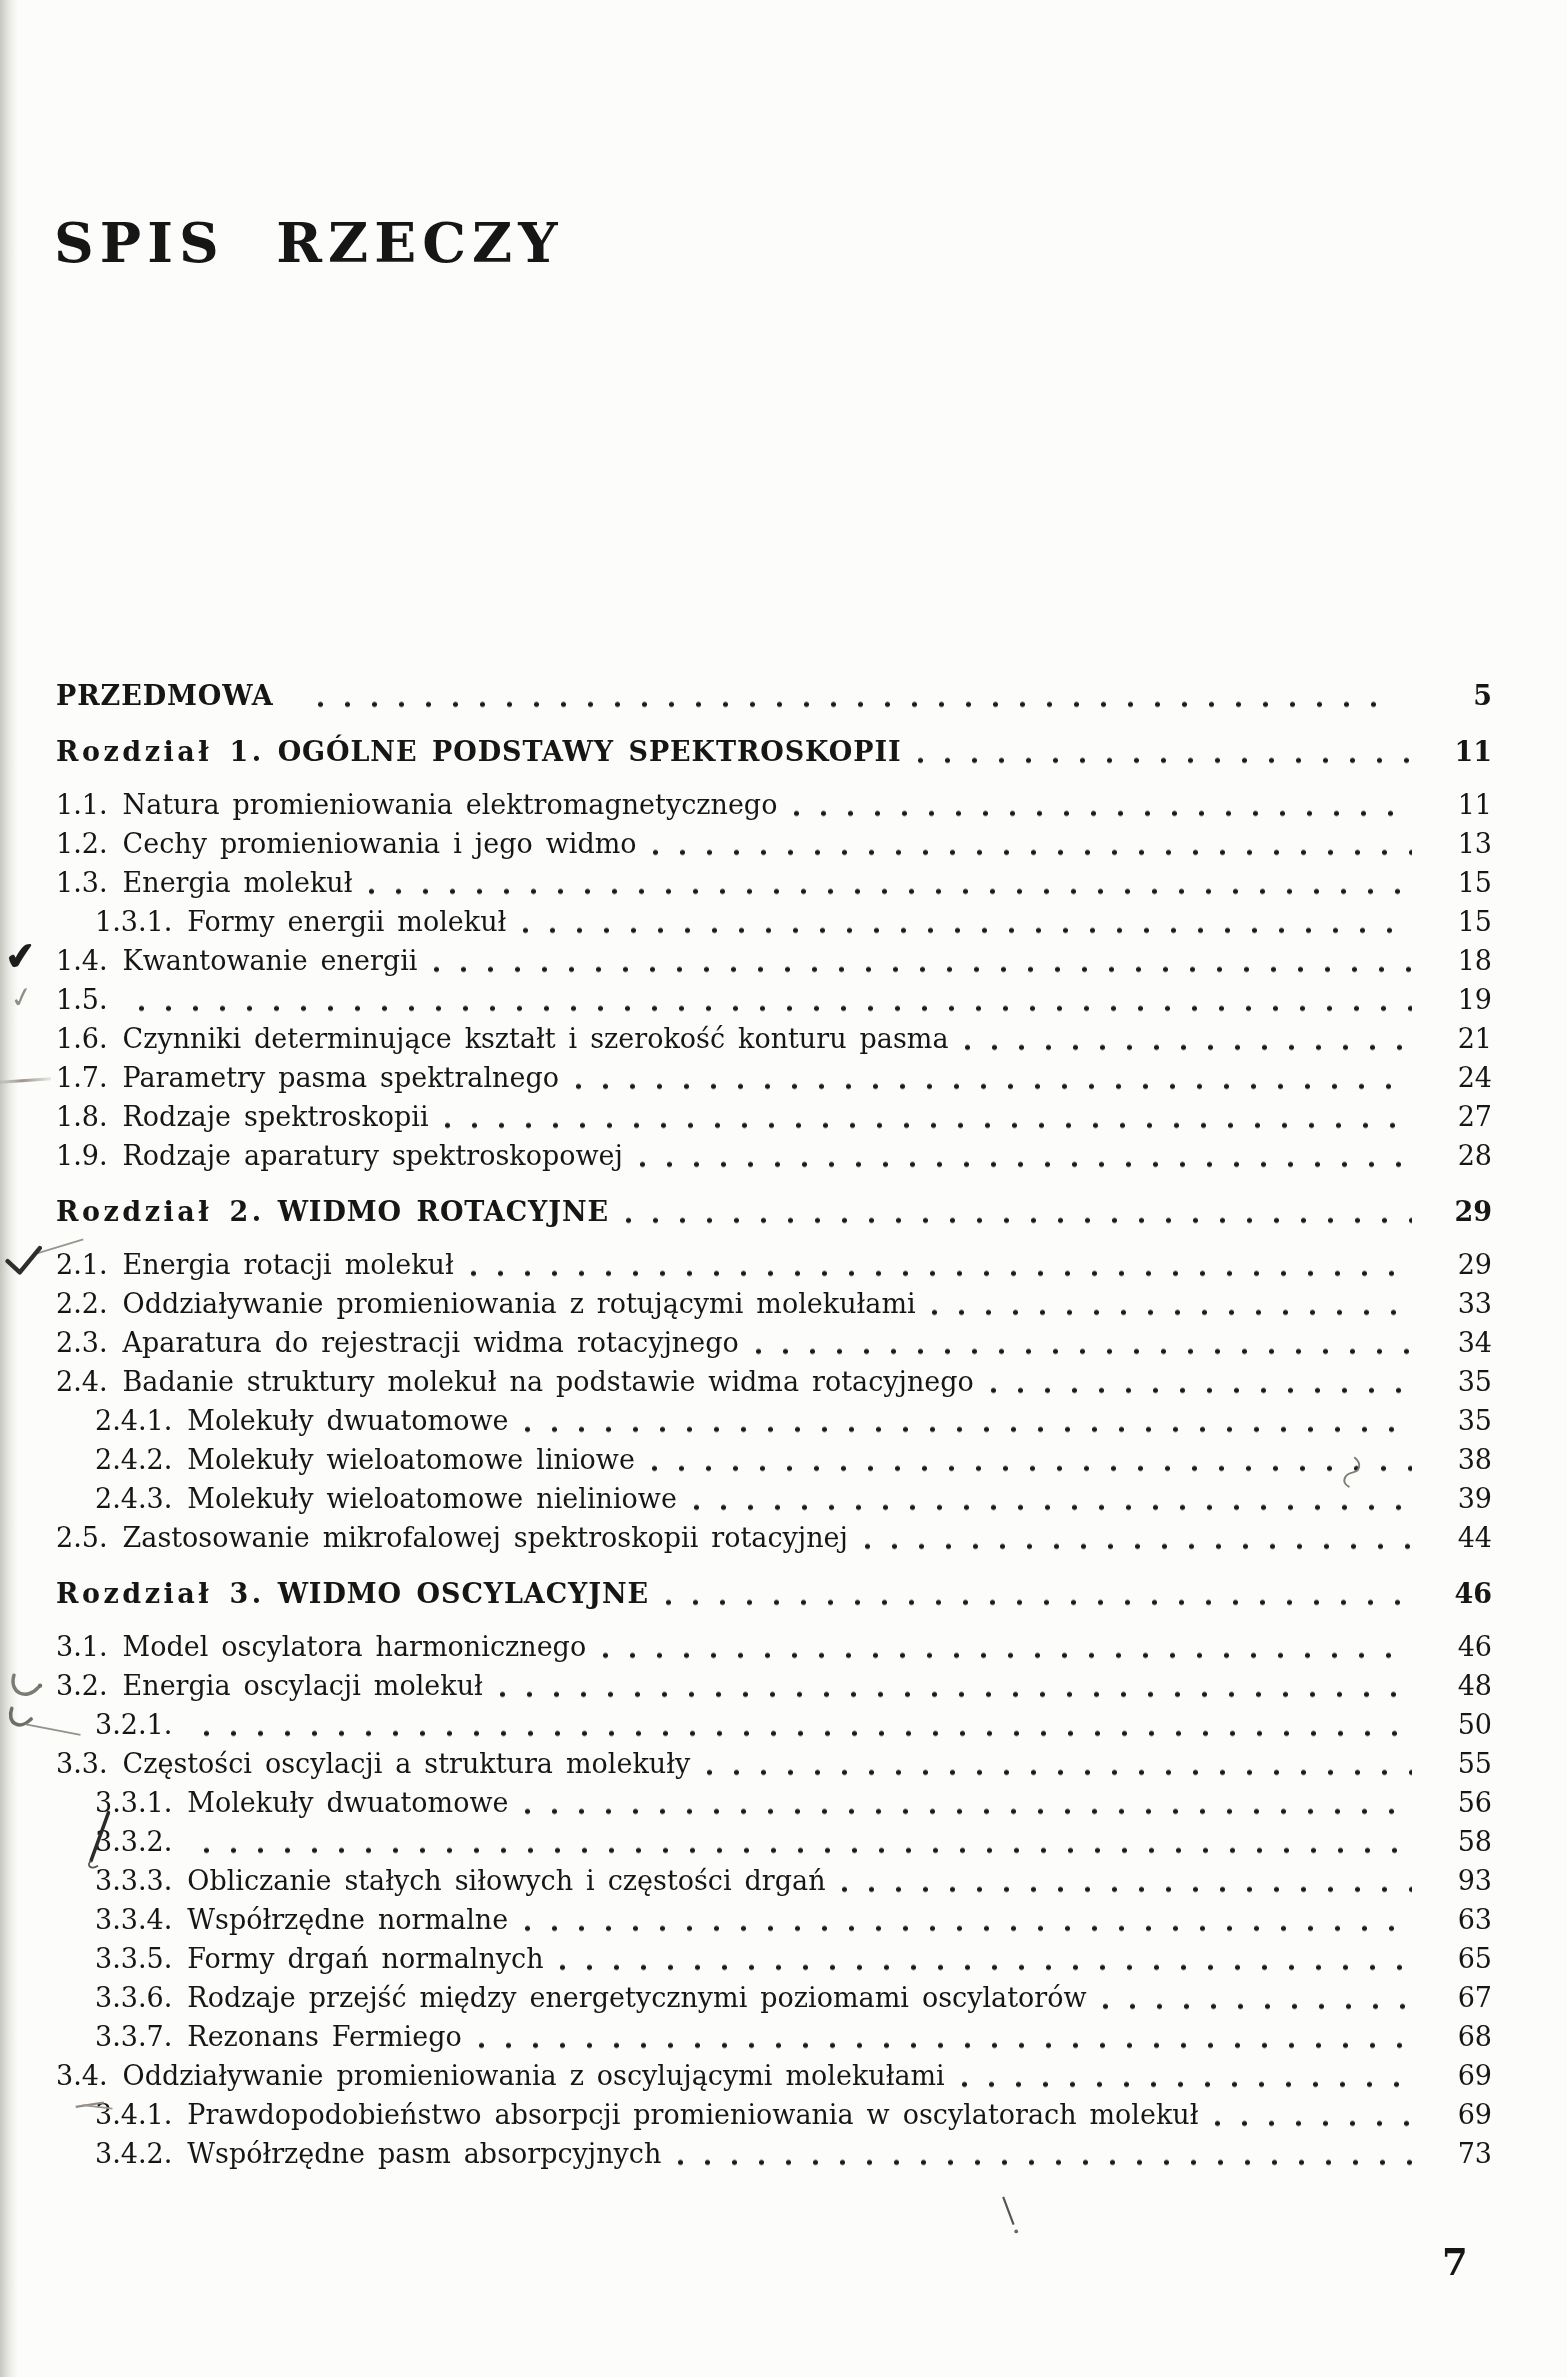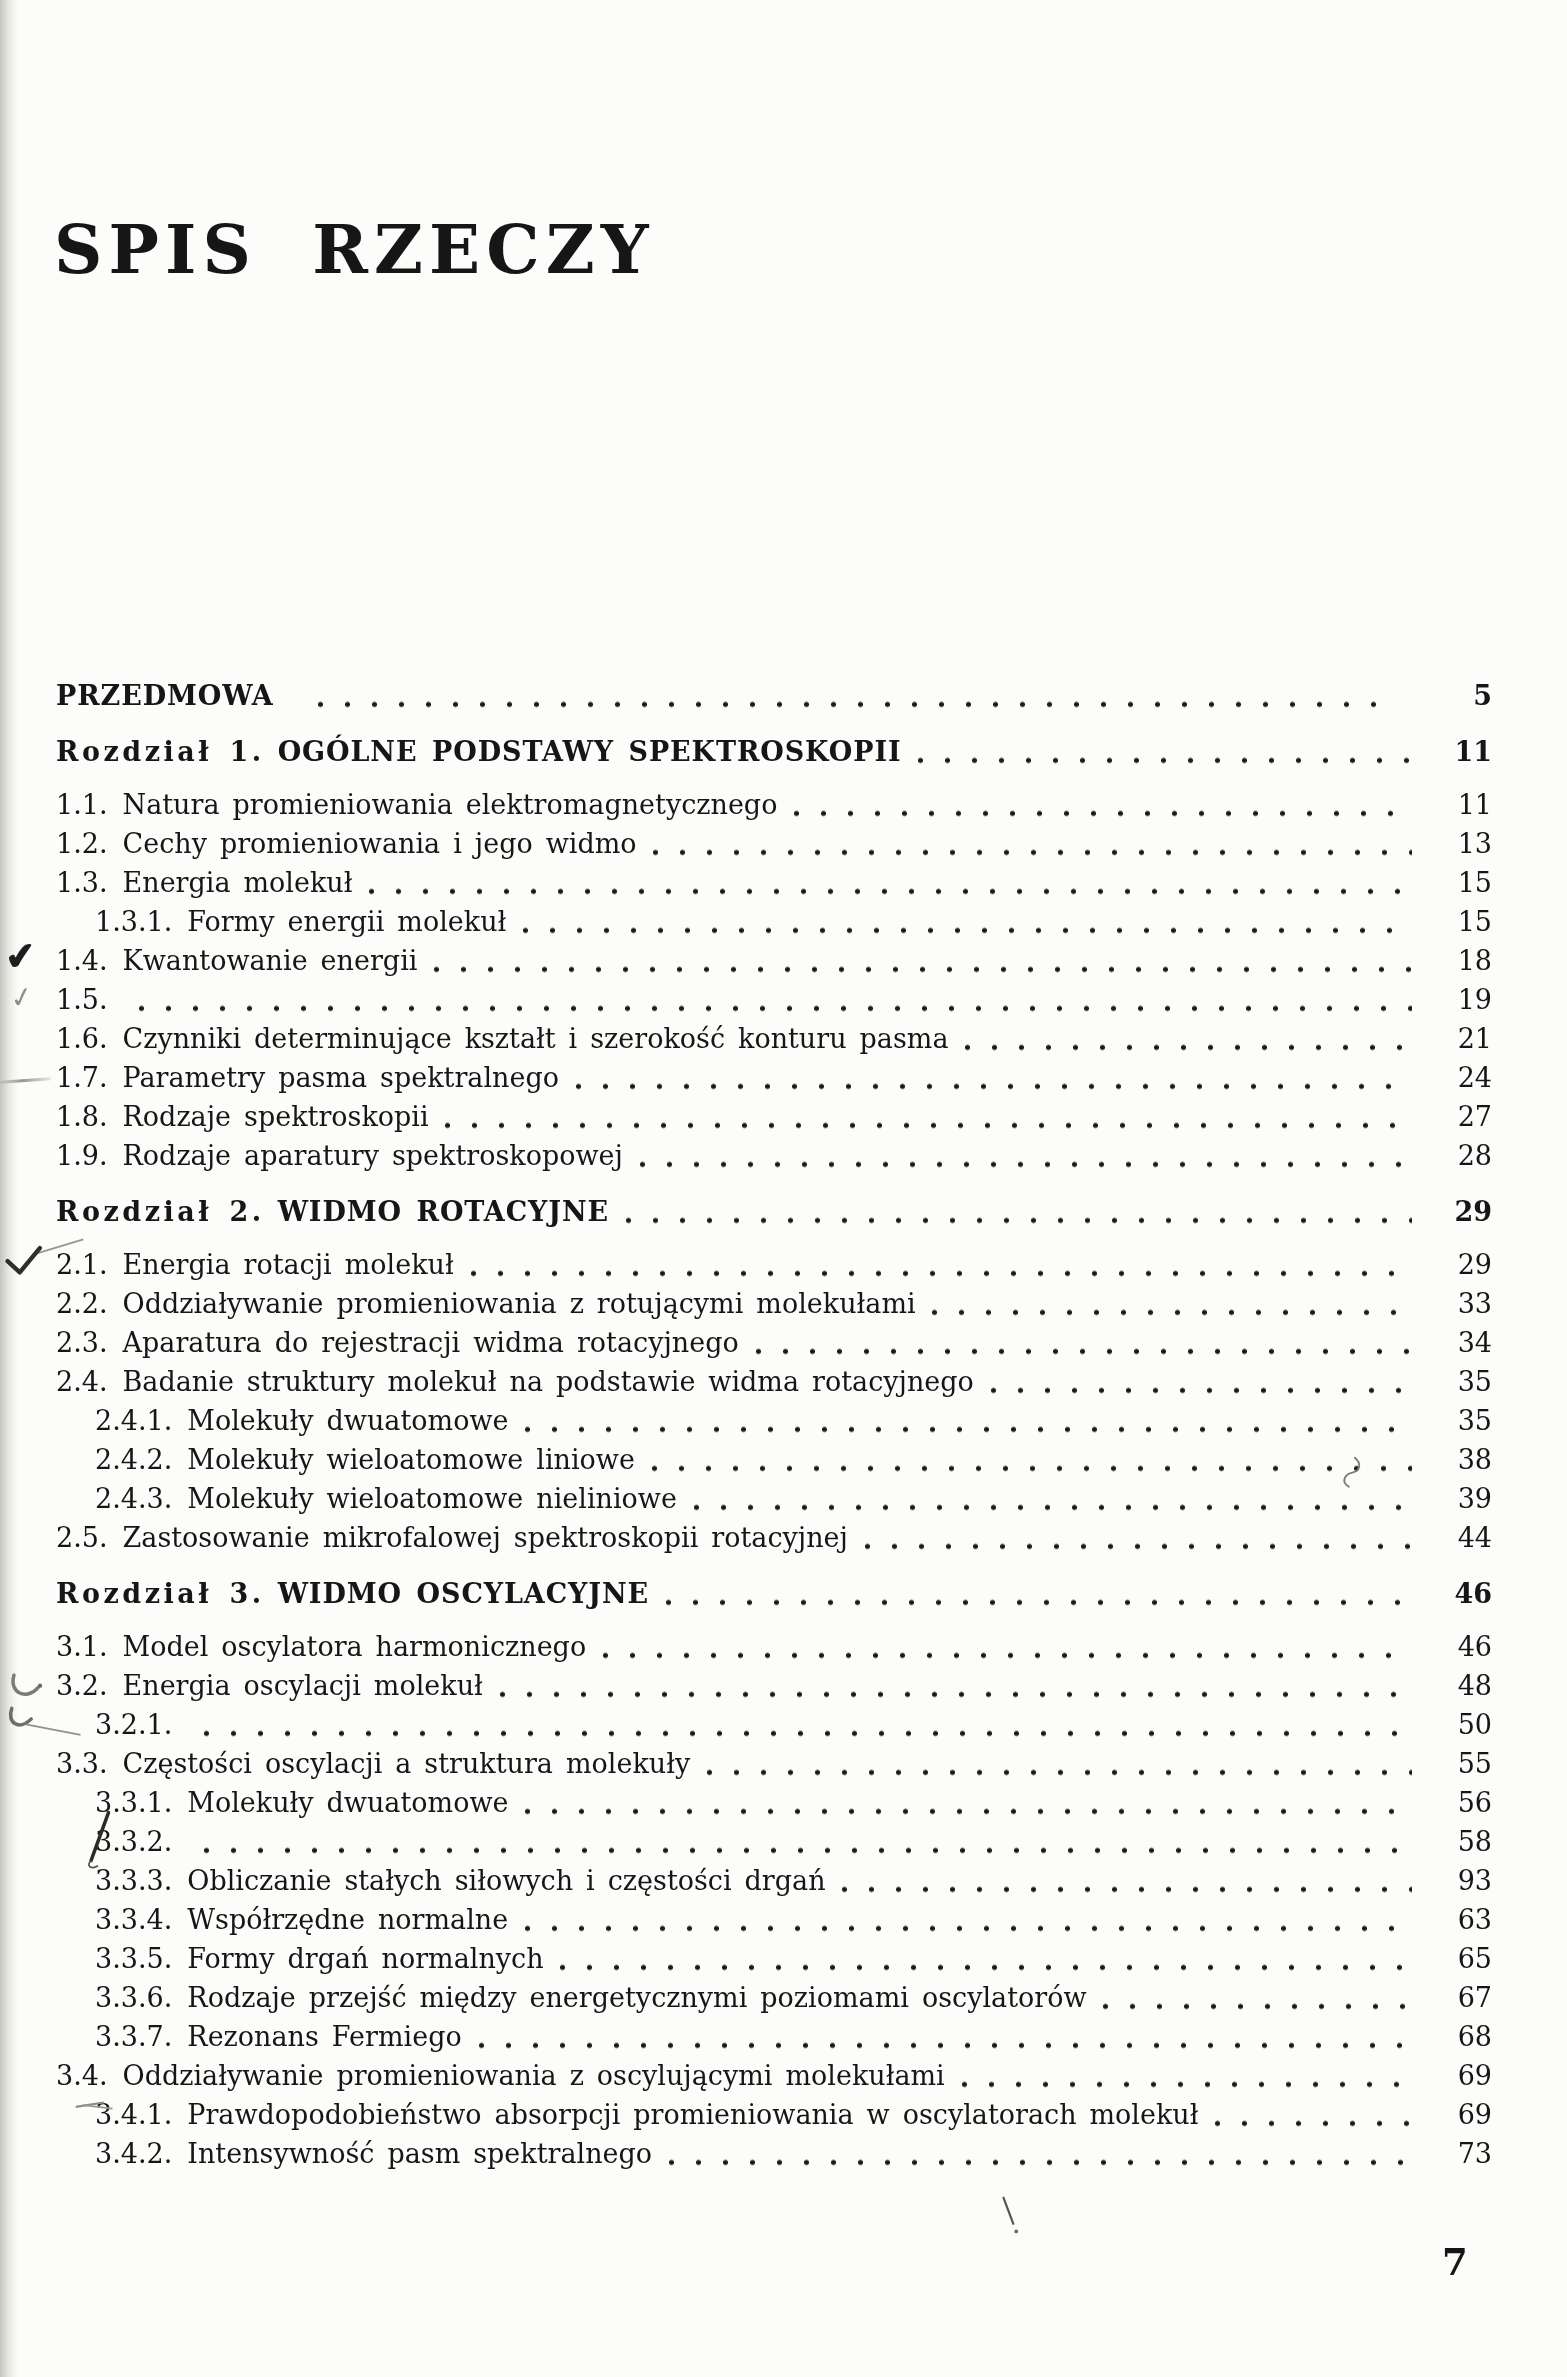--- a/index.html
+++ b/index.html
@@ -10,21 +10,21 @@
     font-family:"DejaVu Serif","Liberation Serif",serif;
     color:#161616;
     overflow:hidden;
   }
   .gutter{
     position:absolute;left:0;top:0;bottom:0;width:17.5px;
     background:linear-gradient(to right,#c6c6c0,#e9e9e4 50%,rgba(252,252,250,0));
   }
   .title{
     position:absolute;left:54px;top:210px;margin:0;
-    font-size:67px;font-weight:700;
+    font-size:55px;font-weight:700;
     letter-spacing:6.1px;word-spacing:26px;
     white-space:nowrap;
   }
   .toc{position:absolute;left:56px;right:75px;top:676px;}
   .row{
     position:relative;
     display:flex;align-items:baseline;
     font-size:27px;line-height:39px;
     word-spacing:4.4px;white-space:nowrap;
   }
@@ -309,21 +309,21 @@
     <span class="pg">69</span>
   <span class="mark mark-dash-light">
           <svg width="42" height="14" viewBox="0 0 48 16">
             <line x1="2" y1="9" x2="34" y2="4" stroke="#8f8a82" stroke-width="2.4"></line>
             <line x1="10" y1="7" x2="44" y2="11" stroke="#9c978f" stroke-width="1.8"></line>
           </svg>
         </span>
       </div>
       <div class="row subsection">
     <span class="num">3.4.2.</span>
-    <span class="label">Intensywność pasm spektralnego</span>
+    <span class="label">Współrzędne pasm absorpcyjnych</span>
     <span class="leader"></span>
     <span class="pg">73</span>
   </div>
     </div>
   <div class="folio">7</div>
   <span class="stray">
     <svg width="26" height="40" viewBox="0 0 30 46">
       <line x1="6" y1="2" x2="18" y2="34" stroke="#555550" stroke-width="2.5"></line>
       <circle cx="21" cy="42" r="2.2" fill="#6a6a64"></circle>
     </svg>

